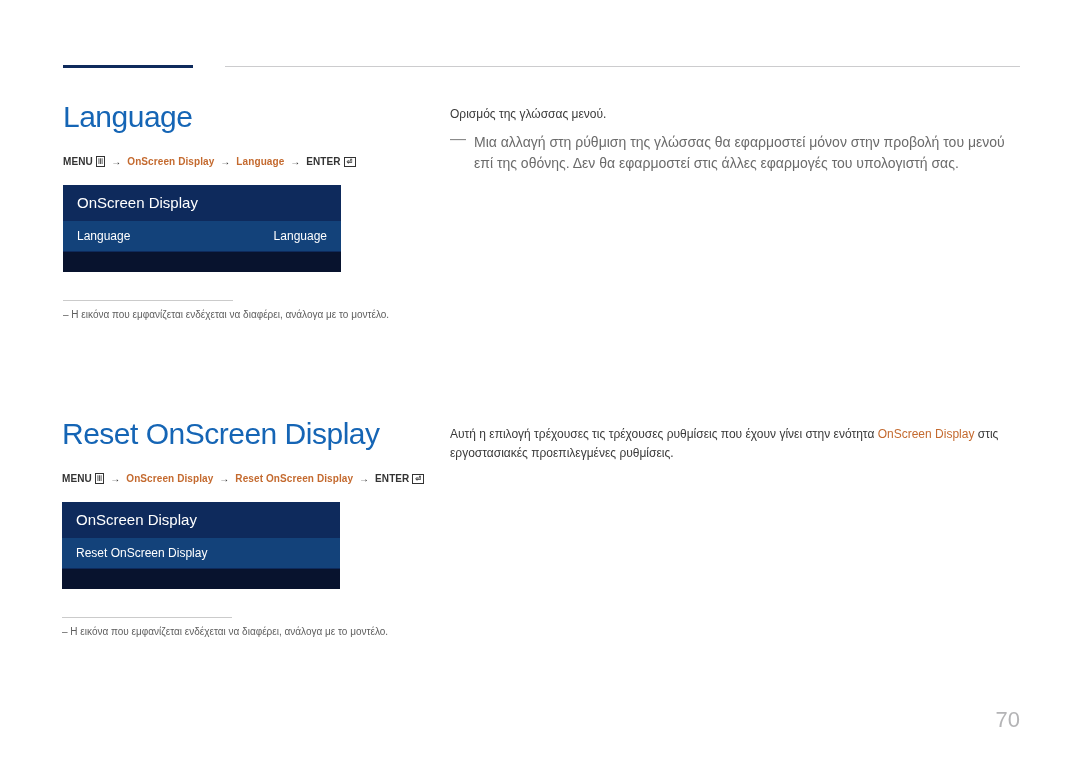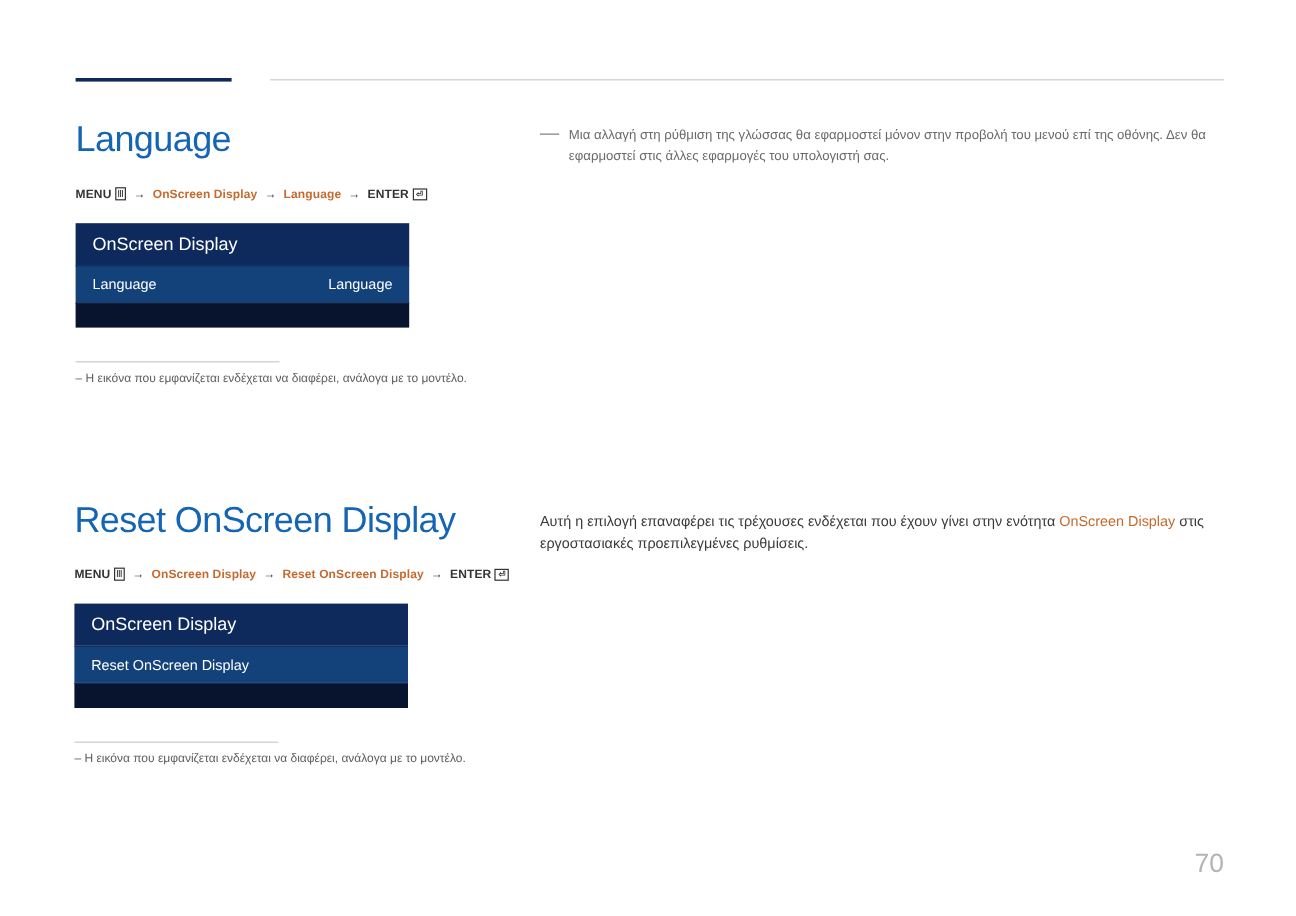--- a/index.html
+++ b/index.html
@@ -131,21 +131,21 @@
       gap: 8px;
     }
     .tip-dash {
       color: #888;
       font-size: 16px;
       line-height: 1;
       margin-top: -1px;
     }
     .tip-text {
       color: #6b6b6b;
-      font-size: 11px;
+      font-size: 14px;
       line-height: 1.55;
     }
     .right-col-2 {
       position: absolute;
       top: 425px;
       left: 450px;
       right: 60px;
       font-size: 12px;
       color: #3a3a3a;
       line-height: 1.6;
@@ -190,20 +190,21 @@
       <span>Language</span>
     </div>
     <div class="osd-row-dark"></div>
   </div>
 
   <div class="divider-short"></div>
   <div class="footnote">– Η εικόνα που εμφανίζεται ενδέχεται να διαφέρει, ανάλογα με το μοντέλο.</div>
 </div>
 
 <div class="right-col-1">
+  <div class="desc">Ορισμός της γλώσσας μενού.</div>
   <div class="tip-row">
     <span class="tip-dash">―</span>
     <span class="tip-text">Μια αλλαγή στη ρύθμιση της γλώσσας θα εφαρμοστεί μόνον στην προβολή του μενού επί της οθόνης. Δεν θα εφαρμοστεί στις άλλες εφαρμογές του υπολογιστή σας.</span>
   </div>
 </div>
 
 <div class="section-2">
   <h1 class="section-title">Reset OnScreen Display</h1>
 
   <div class="breadcrumb">
@@ -224,16 +225,16 @@
       <span>Reset OnScreen Display</span>
     </div>
     <div class="osd-row-dark"></div>
   </div>
 
   <div class="divider-short"></div>
   <div class="footnote">– Η εικόνα που εμφανίζεται ενδέχεται να διαφέρει, ανάλογα με το μοντέλο.</div>
 </div>
 
 <div class="right-col-2">
-  <span>Αυτή η επιλογή επαναφέρει τις τρέχουσες ενδέχεται που έχουν γίνει στην ενότητα </span><span class="orange">OnScreen Display</span><span> στις εργοστασιακές προεπιλεγμένες ρυθμίσεις.</span>
+  <span>Αυτή η επιλογή τρέχουσες τις τρέχουσες ρυθμίσεις που έχουν γίνει στην ενότητα </span><span class="orange">OnScreen Display</span><span> στις εργοστασιακές προεπιλεγμένες ρυθμίσεις.</span>
 </div>
 
 <div class="page-num">70</div>
 
 </body></html>

